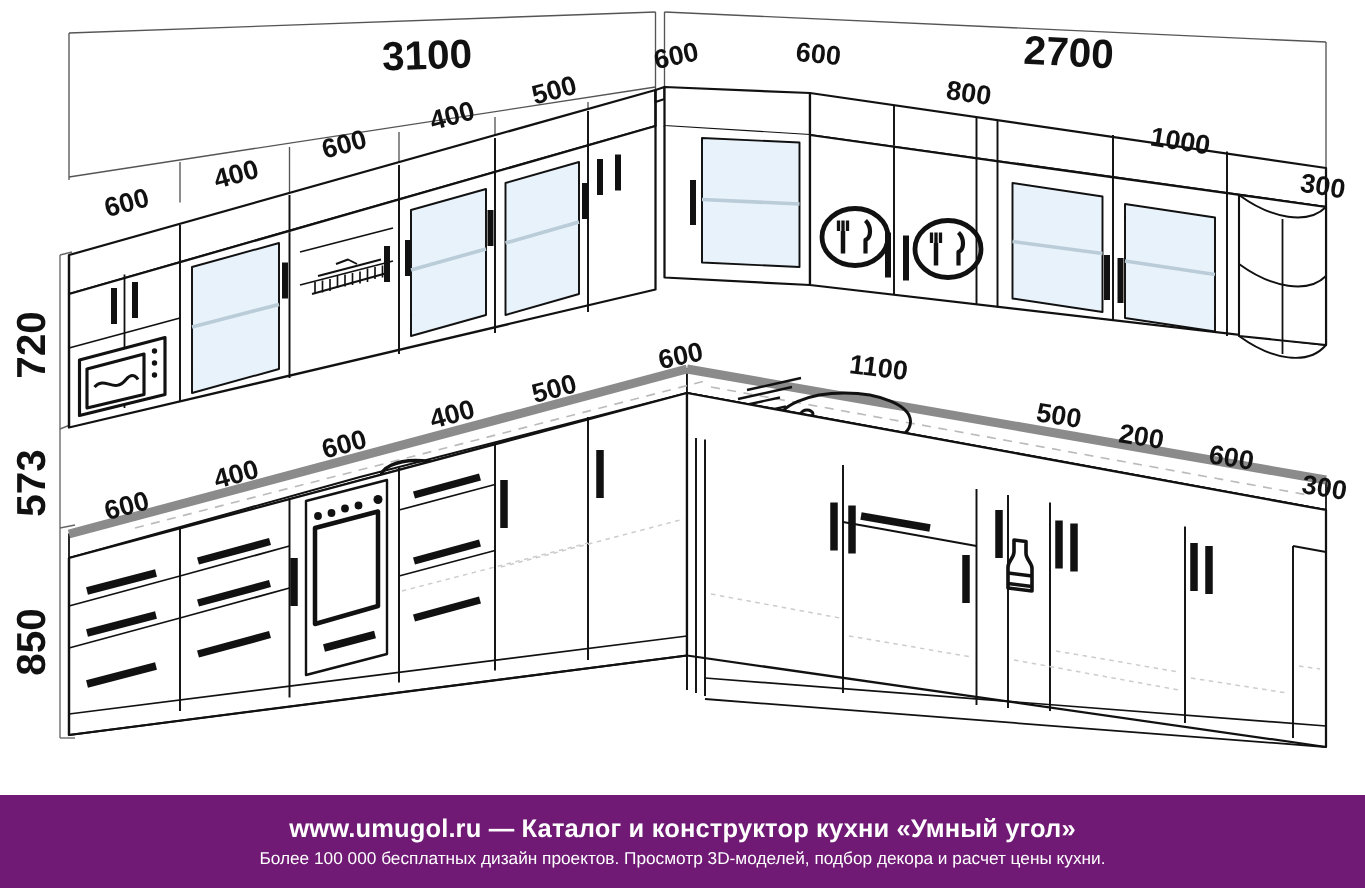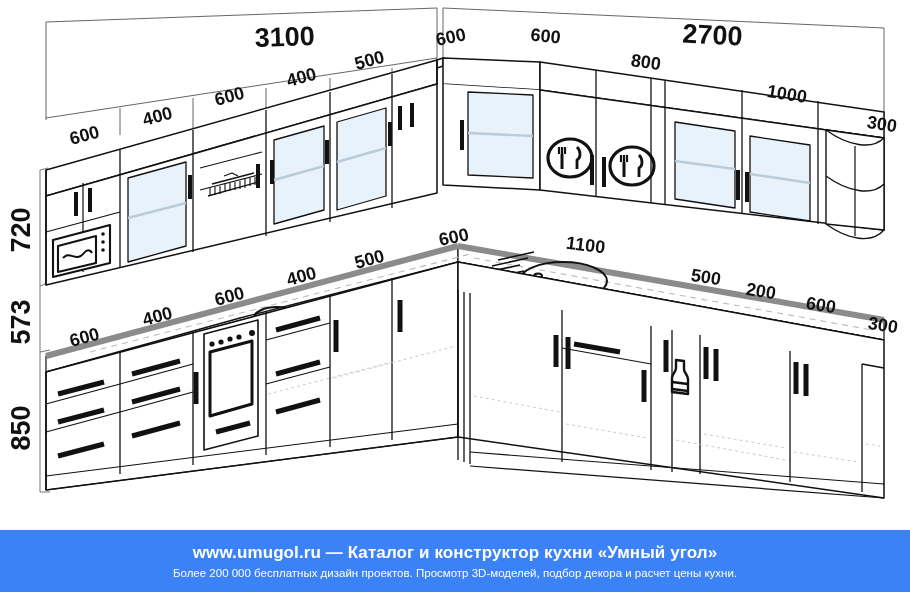--- a/index.html
+++ b/index.html
@@ -1,20 +1,20 @@
 <!DOCTYPE html>
 <html><head>
 <meta charset="utf-8">
 <style>
   html,body{margin:0;padding:0;background:#fff;}
   body{width:910px;height:592px;font-family:"Liberation Sans",sans-serif;overflow:hidden;}
   #stage{position:relative;width:910px;height:592px;background:#ffffff;}
   svg{display:block;}
   .dim{font-family:"Liberation Sans",sans-serif;font-weight:bold;fill:#111;}
-  .banner{position:absolute;left:0;bottom:0;width:910px;height:62px;background:#3b82f6;
+  .banner{position:absolute;left:0;bottom:0;width:910px;height:62px;background:#701a75;
           display:flex;flex-direction:column;align-items:center;justify-content:center;}
   .banner-main{color:#ffffff;font-size:17px;font-weight:bold;letter-spacing:.1px;white-space:nowrap;}
   .banner-sub{color:#ffffff;font-size:11.5px;margin-top:4px;white-space:nowrap;}
 </style>
 </head>
 <body>
 
 <div id="stage">
 
 <svg width="910" height="530" viewBox="0 0 910 530">
@@ -434,15 +434,15 @@
     <text font-size="18" transform="translate(585,251) rotate(7)" text-anchor="middle">1100</text>
     <text font-size="18" transform="translate(705,283) rotate(9)" text-anchor="middle">500</text>
     <text font-size="18" transform="translate(760,297) rotate(9)" text-anchor="middle">200</text>
     <text font-size="18" transform="translate(820,311) rotate(9)" text-anchor="middle">600</text>
     <text font-size="18" transform="translate(882,331) rotate(9)" text-anchor="middle">300</text>
   </g>
 </svg>
 
   <div class="banner">
     <div class="banner-main">www.umugol.ru — Каталог и конструктор кухни «Умный угол»</div>
-    <div class="banner-sub">Более 200 000 бесплатных дизайн проектов. Просмотр 3D-моделей, подбор декора и расчет цены кухни.</div>
+    <div class="banner-sub">Более 100 000 бесплатных дизайн проектов. Просмотр 3D-моделей, подбор декора и расчет цены кухни.</div>
   </div>
 </div>
 
 </body></html>

